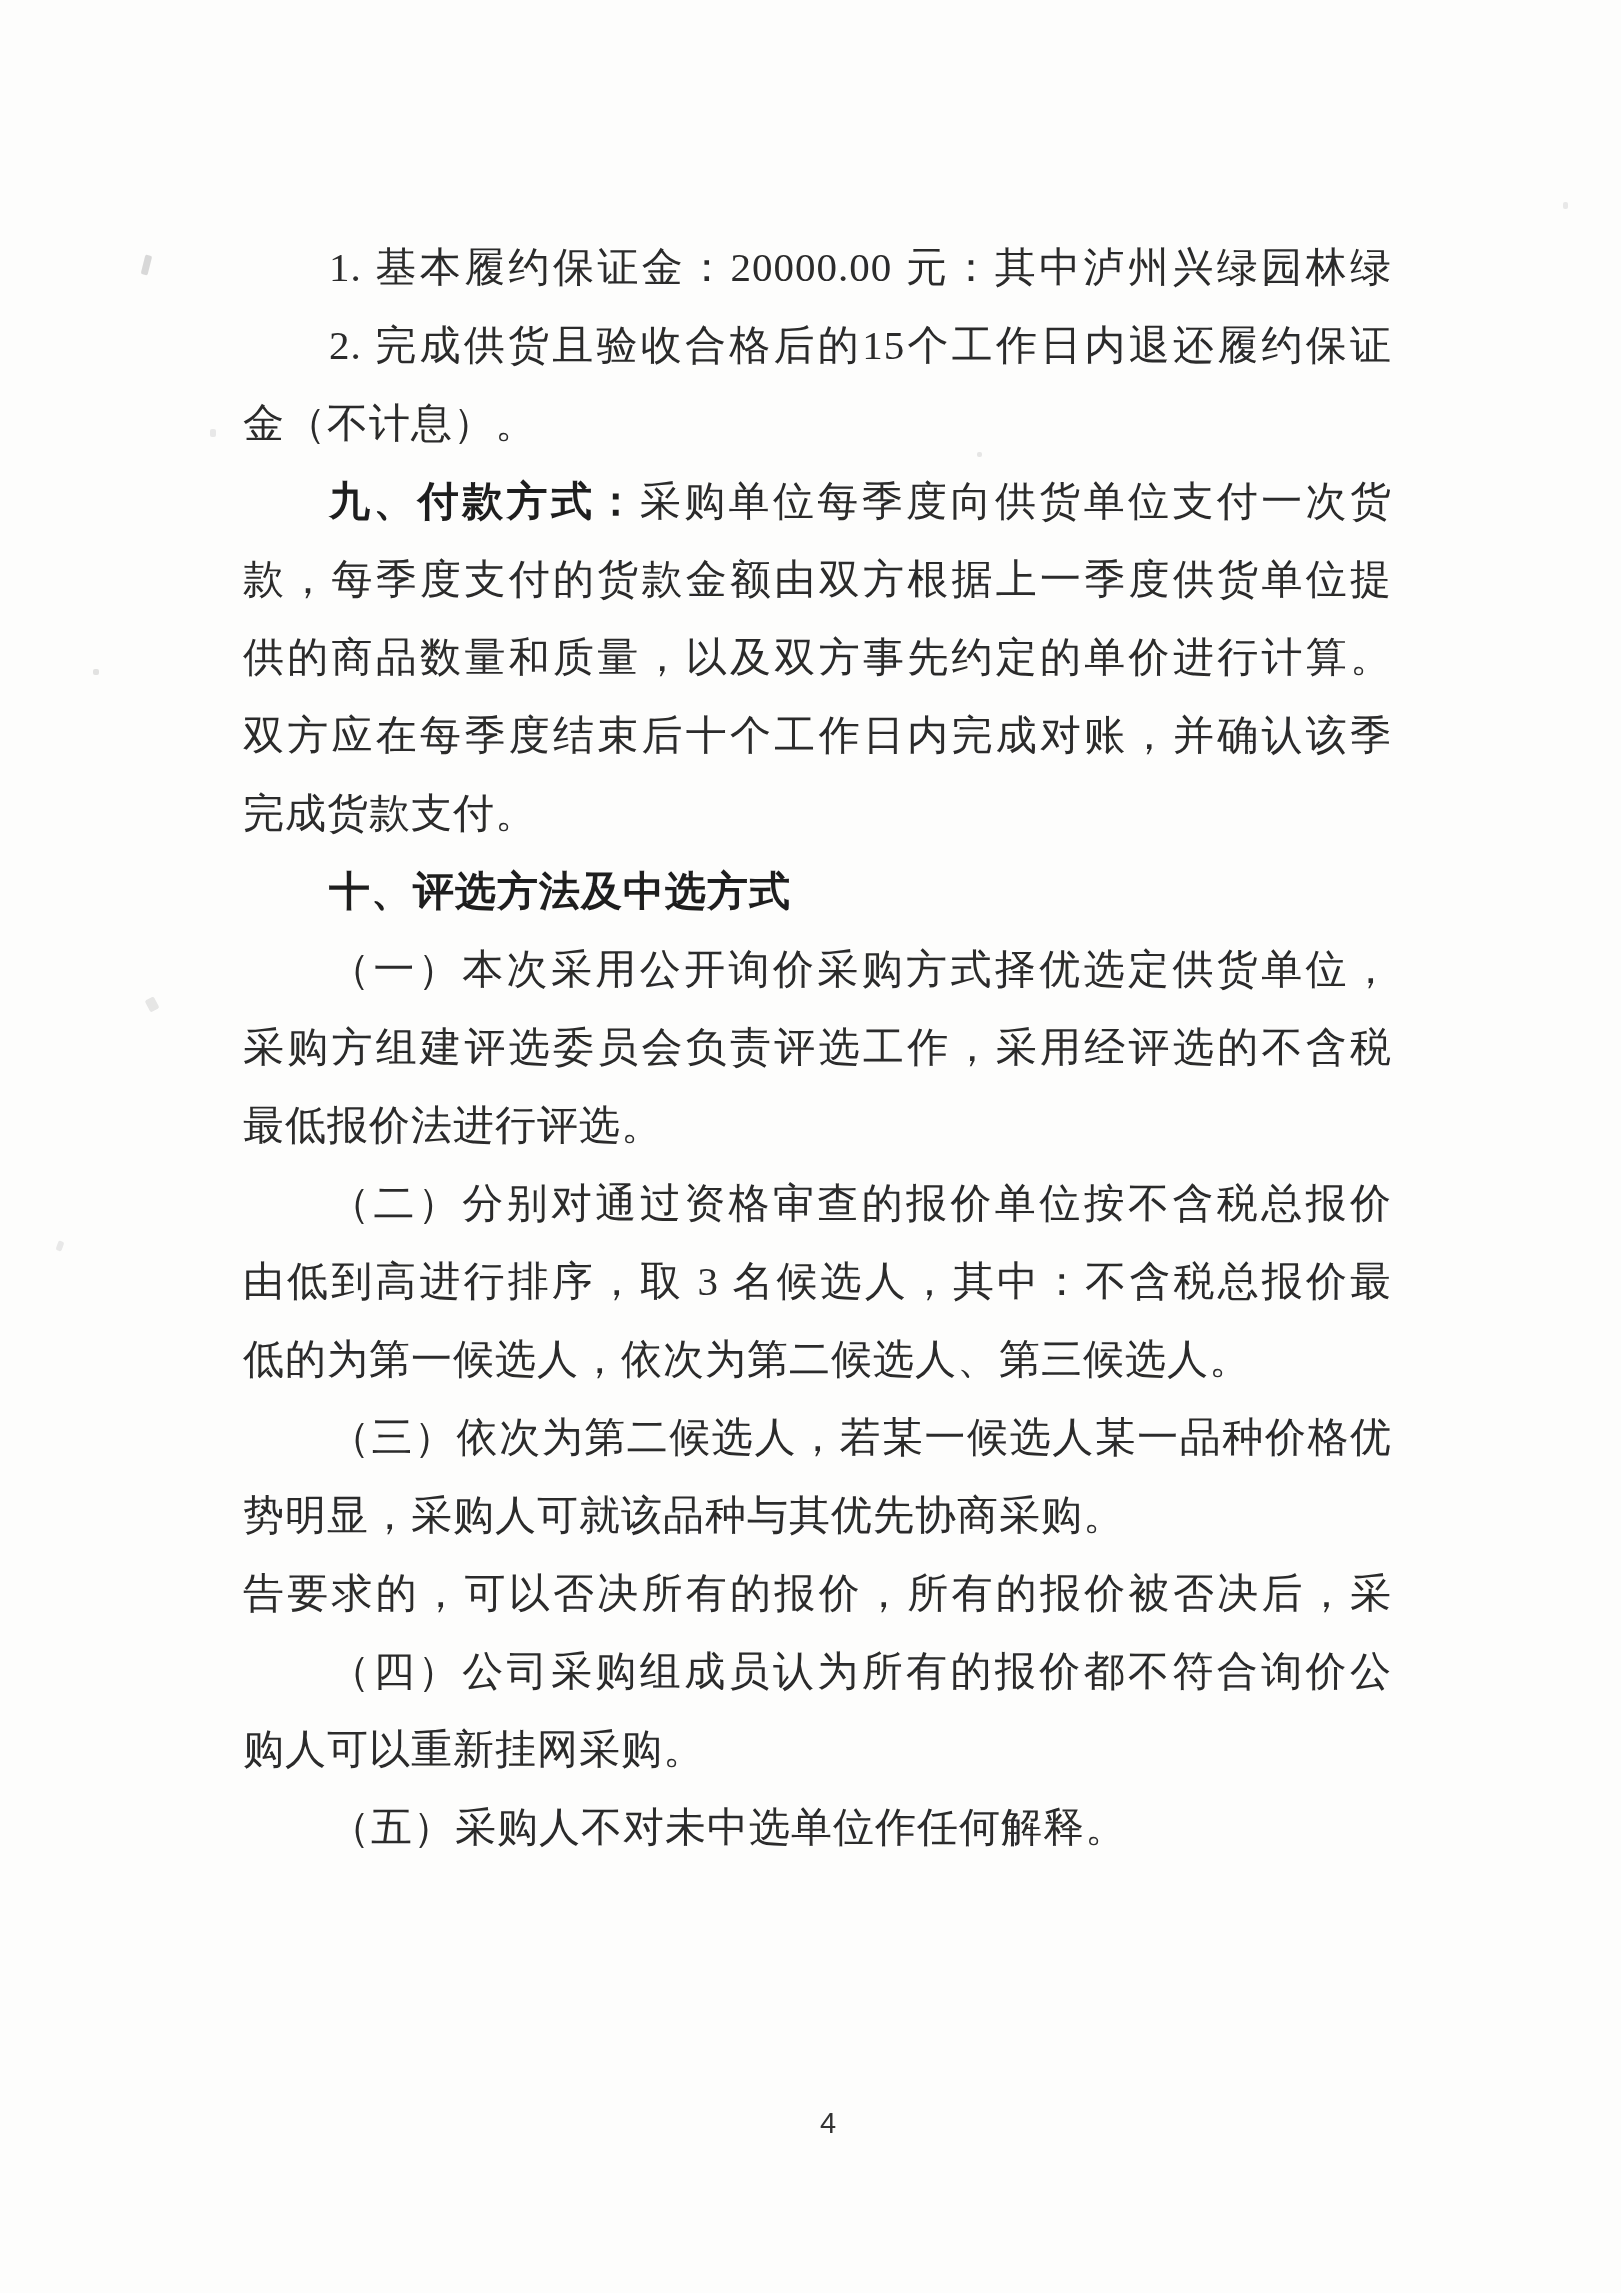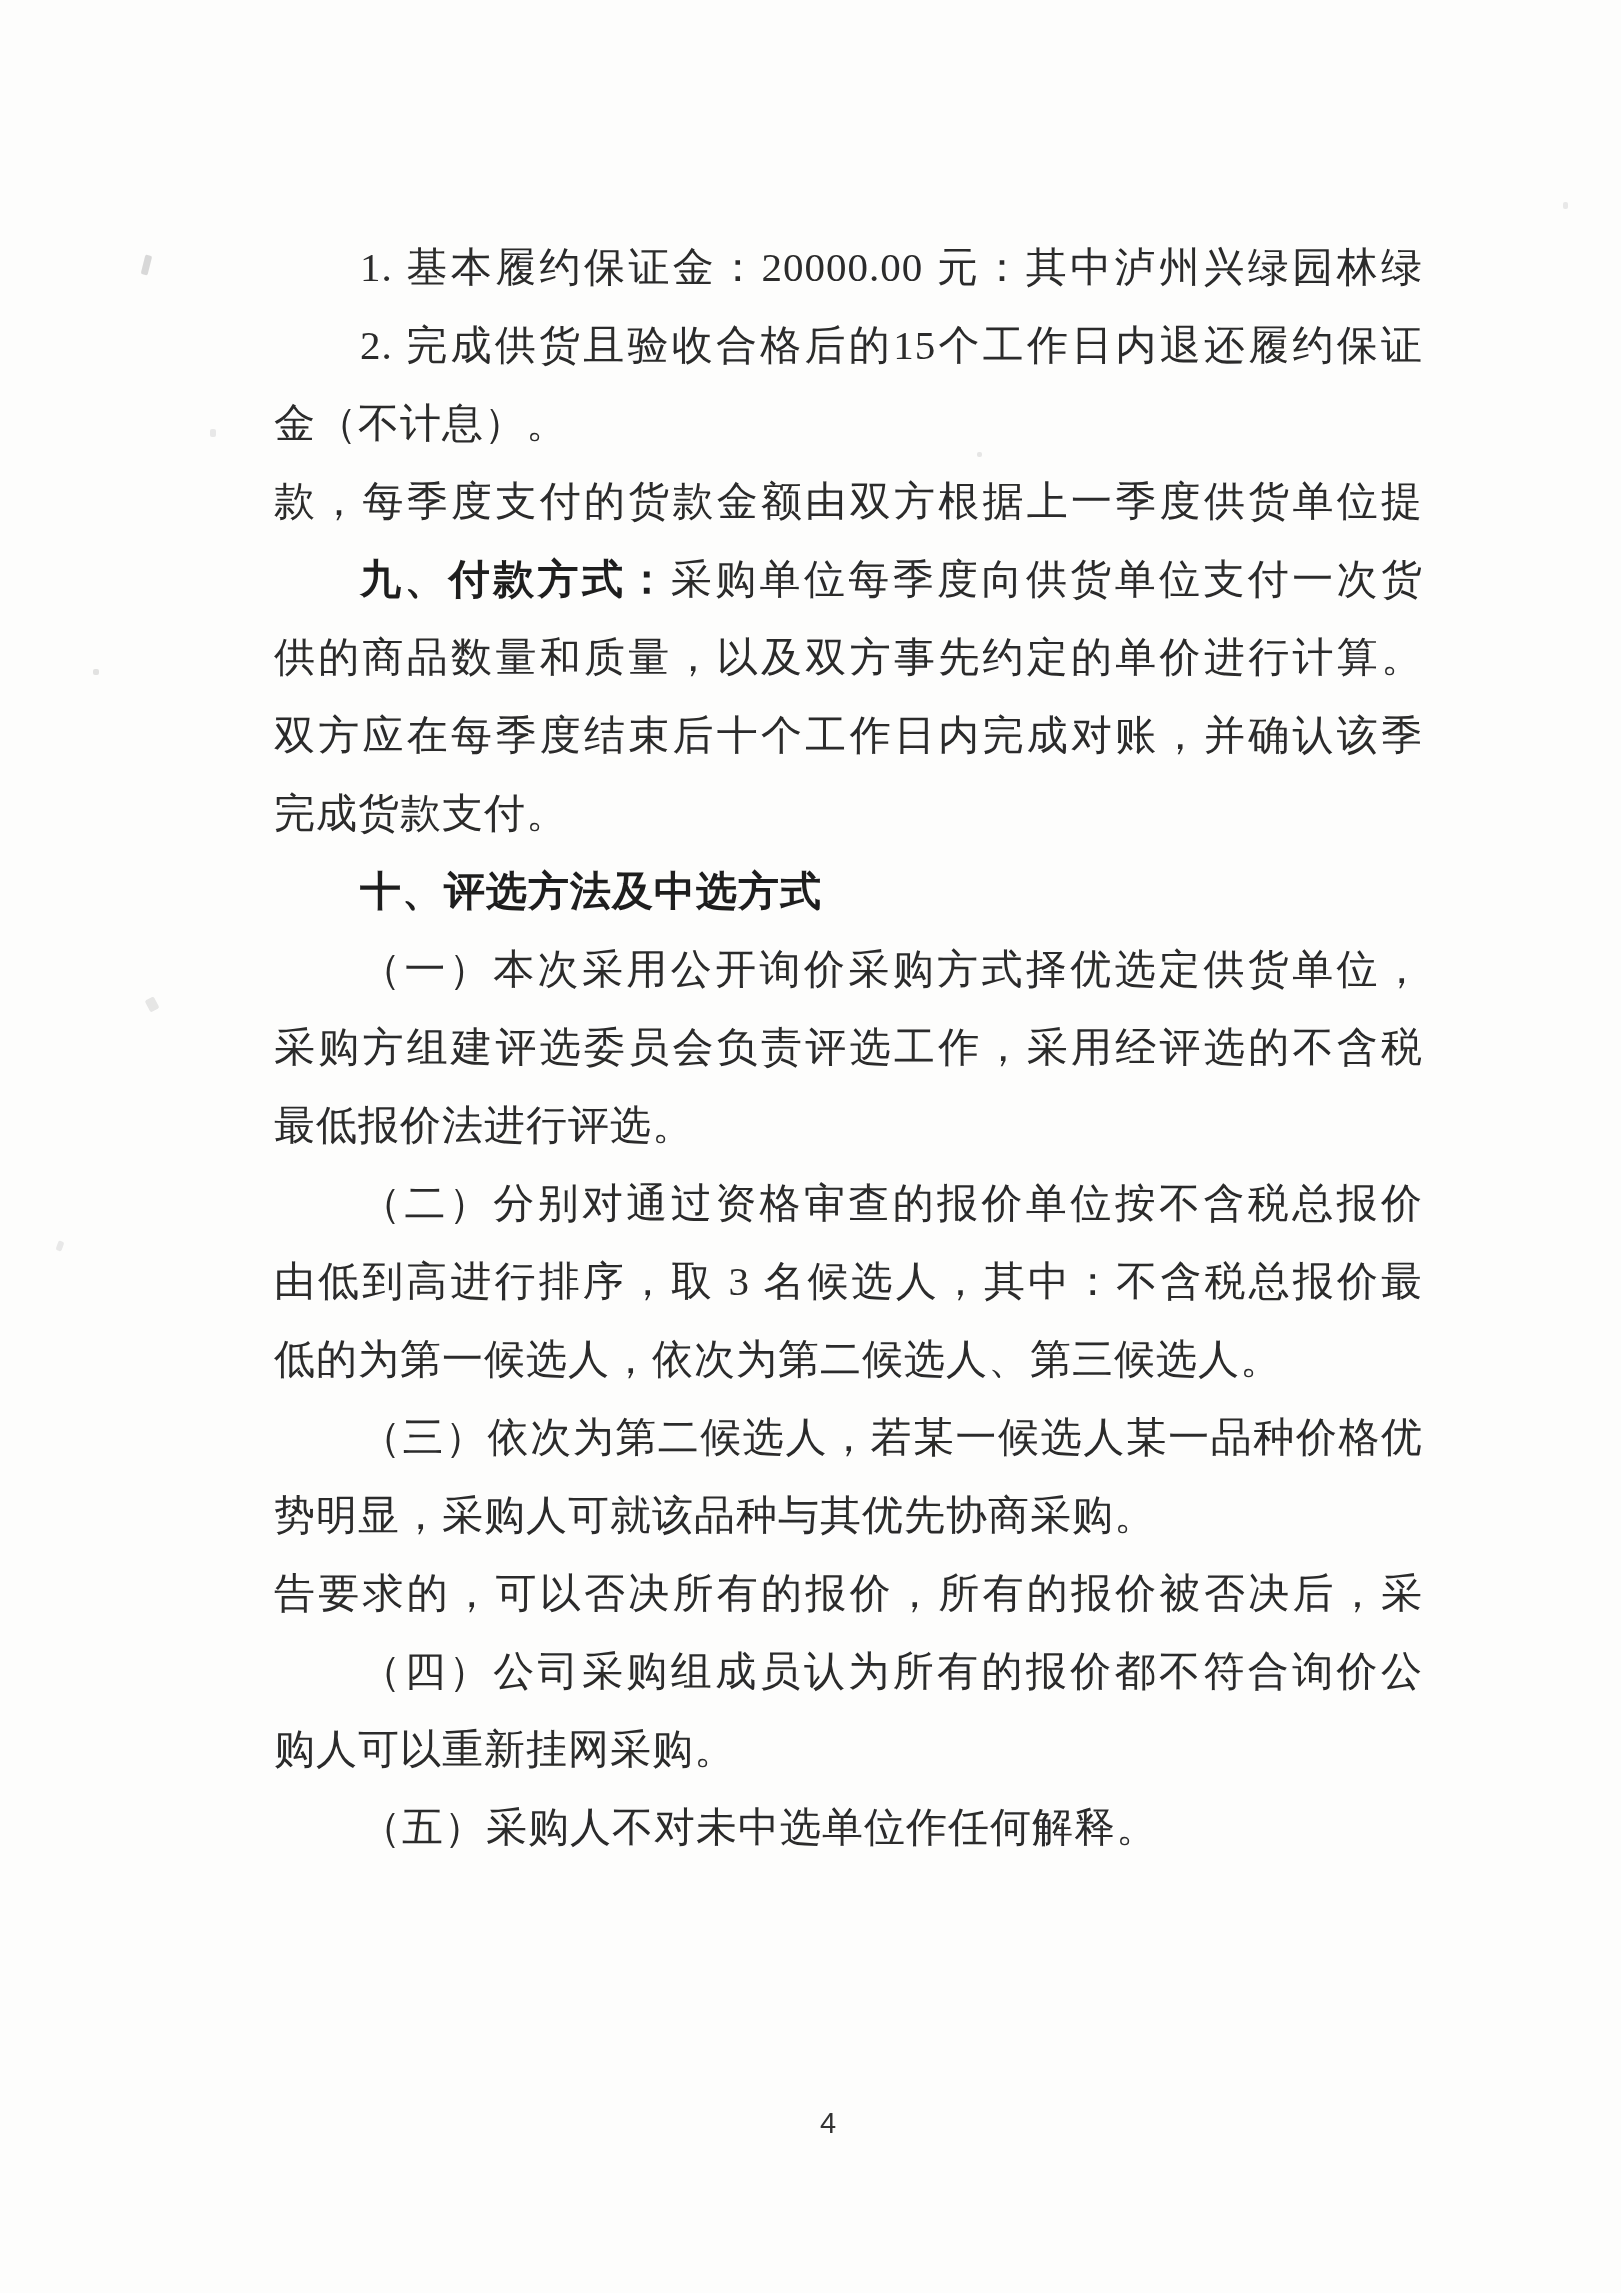--- a/index.html
+++ b/index.html
@@ -13,21 +13,20 @@
     height: 2294px;
     background: #fdfdfc;
     overflow: hidden;
     color: #262626;
   }
   .doc-body {
     position: absolute;
     left: 243px;
     top: 228px;
     width: 1149px;
-    margin-left: 31px;
   }
   .line {
     height: 78px;
     line-height: 78px;
     font-size: 41px;
     letter-spacing: 1px;
     font-family: "Liberation Serif", serif;
     color: #2b2b2b;
     text-align: left;
     white-space: nowrap;
@@ -80,22 +79,22 @@
   <div class="speck s3"></div>
   <div class="speck s4"></div>
   <div class="speck s5"></div>
   <div class="speck s6"></div>
   <div class="speck s7"></div>
 
   <div class="doc-body">
       <div class="line indent fill"><span>1. 基本履约保证金：20000.00 元：其中泸州兴绿园林绿</span></div>
       <div class="line indent fill"><span>2. 完成供货且验收合格后的15个工作日内退还履约保证</span></div>
       <div class="line"><span>金（不计息）。</span></div>
+      <div class="line indent fill"><span class="b">九、付款方式：</span><span>采购单位每季度向供货单位支付一次货</span></div>
       <div class="line fill"><span>款，每季度支付的货款金额由双方根据上一季度供货单位提</span></div>
-      <div class="line indent fill"><span class="b">九、付款方式：</span><span>采购单位每季度向供货单位支付一次货</span></div>
       <div class="line fill"><span>供的商品数量和质量，以及双方事先约定的单价进行计算。</span></div>
       <div class="line fill"><span>双方应在每季度结束后十个工作日内完成对账，并确认该季</span></div>
       <div class="line"><span>完成货款支付。</span></div>
       <div class="line indent"><span class="b">十、评选方法及中选方式</span></div>
       <div class="line indent fill"><span>（一）本次采用公开询价采购方式择优选定供货单位，</span></div>
       <div class="line fill"><span>采购方组建评选委员会负责评选工作，采用经评选的不含税</span></div>
       <div class="line"><span>最低报价法进行评选。</span></div>
       <div class="line indent fill"><span>（二）分别对通过资格审查的报价单位按不含税总报价</span></div>
       <div class="line fill"><span>由低到高进行排序，取 3 名候选人，其中：不含税总报价最</span></div>
       <div class="line"><span>低的为第一候选人，依次为第二候选人、第三候选人。</span></div>

